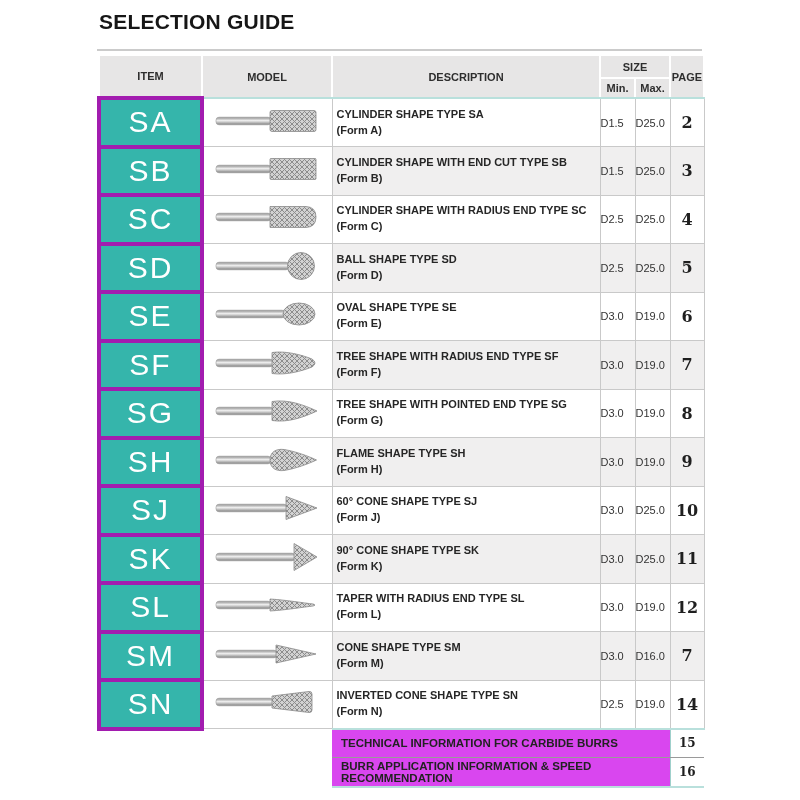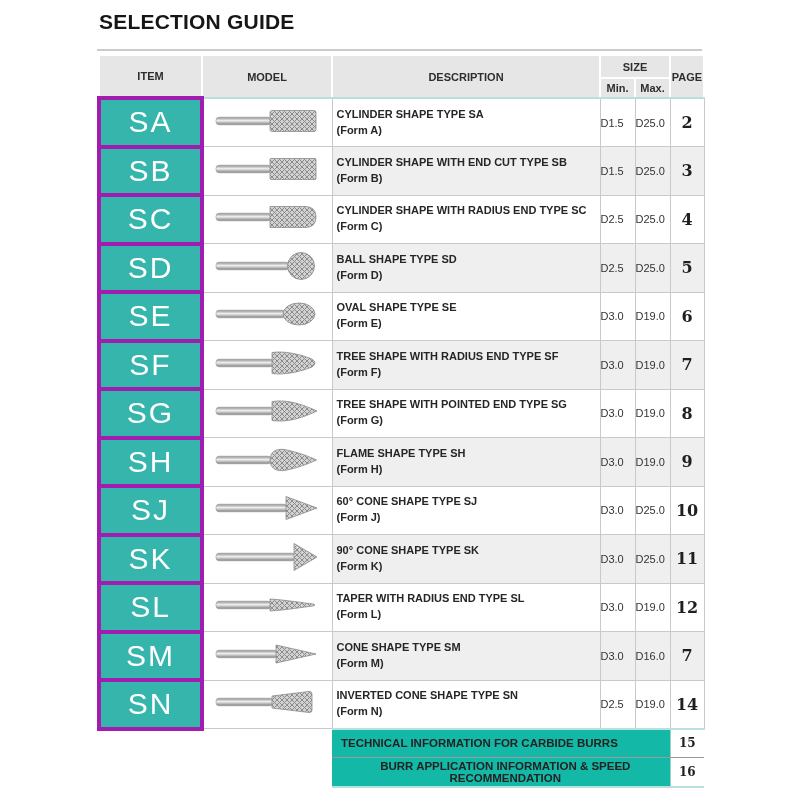--- a/index.html
+++ b/index.html
@@ -35,26 +35,26 @@
   td.cell-desc { padding-left:4px; font-size:11px; font-weight:700; color:#262626; line-height:1.45; }
   td.cell-min, td.cell-max { text-align:left; font-size:11px; color:#333; }
   td.cell-page { text-align:center; font-family:"DejaVu Serif","Liberation Serif",serif;
                  font-size:16px; font-weight:600; color:#1f1f1f; }
 
   .burr-wrap { display:inline-block; line-height:0; }
 
   tfoot td { height:29px; vertical-align:middle; }
   td.f-empty { border:none; background:#fff; }
   td.f-label { border:none; border-top:2px solid #b9e0dc; padding-left:9px;
-               font-size:11.5px; font-weight:700; color:#222; background:#14b8a6; }
+               font-size:11.5px; font-weight:700; color:#222; background:#d946ef; }
   td.f-page  { border:none; border-top:2px solid #b9e0dc; border-left:1px solid #9fd0cb;
                text-align:center; font-family:"DejaVu Serif","Liberation Serif",serif;
                font-size:12px; font-weight:600; color:#1f1f1f; background:#fff; }
   tfoot tr.f1 td.f-label, tfoot tr.f1 td.f-page { border-bottom:1px solid #9a9a9a; }
-  tfoot tr.f2 td.f-label, tfoot tr.f2 td.f-page { border-top:none; border-bottom:2px solid #b9e0dc;text-align:center; }
+  tfoot tr.f2 td.f-label, tfoot tr.f2 td.f-page { border-top:none; border-bottom:2px solid #b9e0dc; }
 
   .defs-svg { position:absolute; width:0; height:0; }
 </style>
 </head>
 <body>
 
 <svg class="defs-svg" aria-hidden="true">
   <defs>
     <linearGradient id="metalGrad" x1="0" y1="0" x2="0" y2="1">
       <stop offset="0" stop-color="#8f8f8f"></stop>

